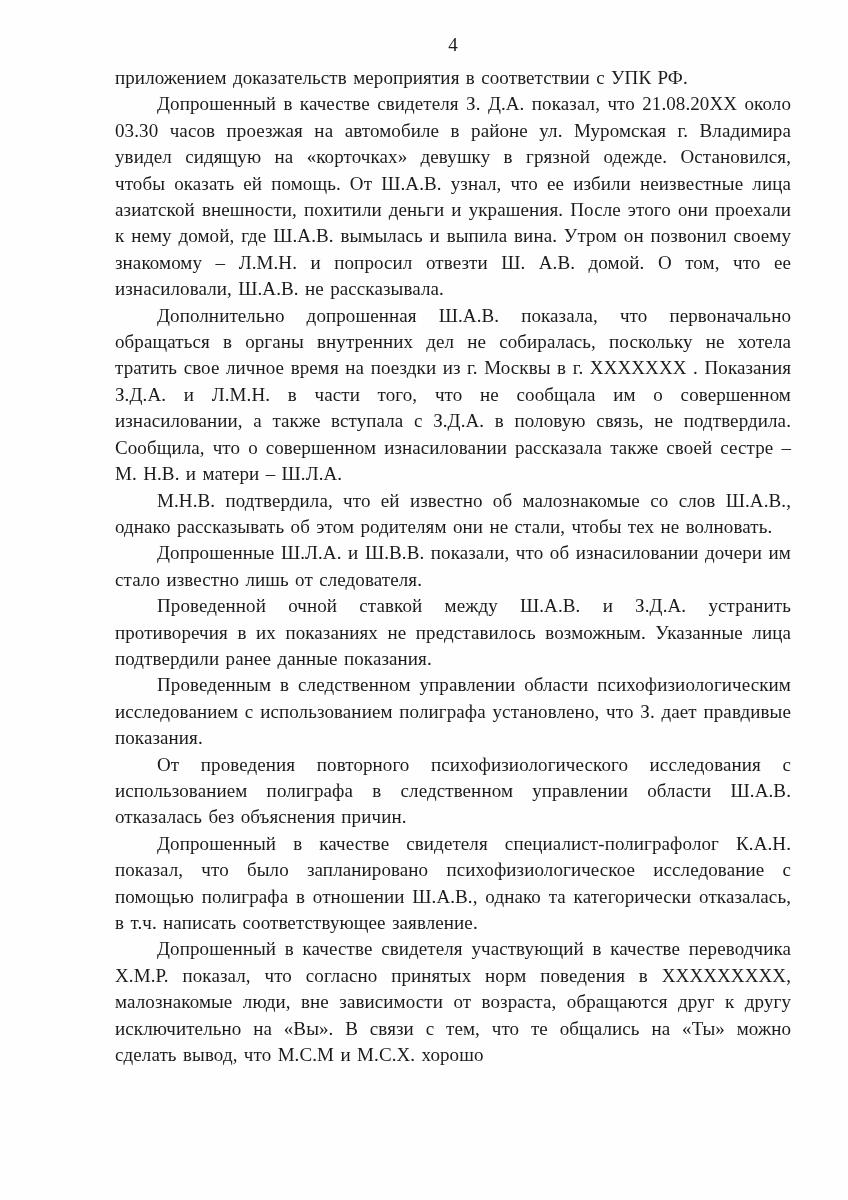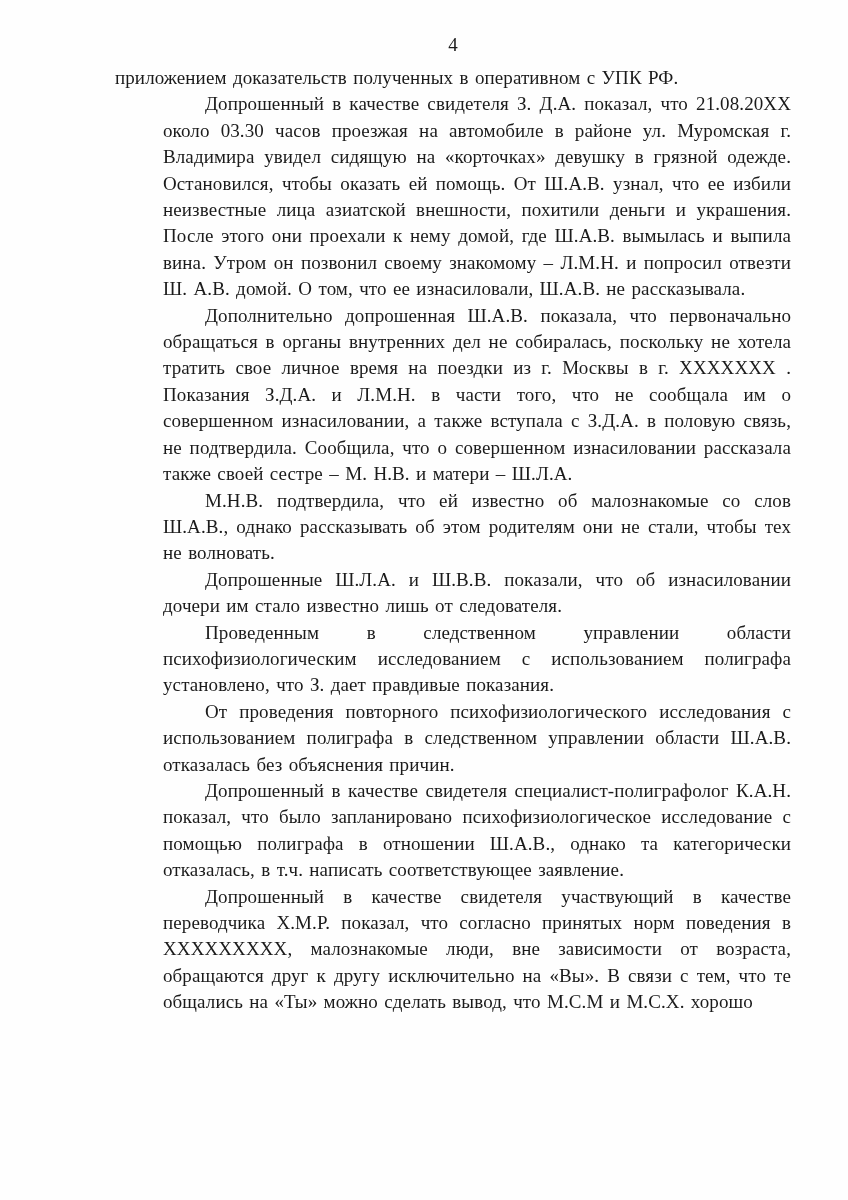--- a/index.html
+++ b/index.html
@@ -36,44 +36,44 @@
   .content p {
     margin: 0;
     font-size: 19px;
     line-height: 26.4px;
     text-align: justify;
     word-spacing: 1.5px;
     letter-spacing: 0.1px;
   }
   .content p.indent {
     text-indent: 42px;
-    margin-left: 48px;
   }
   .content p.flush {
     text-indent: 0;
   }
 </style>
 </head>
 <body>
 
 <div class="page">
   <div class="content">
     <div class="page-number">4</div>
 
-    <p class="flush">приложением доказательств полученных в оперативном с УПК РФ.</p>
+    <p class="flush">приложением доказательств мероприятия в соответствии с УПК РФ.</p>
 
     <p class="indent">Допрошенный в качестве свидетеля З. Д.А. показал, что 21.08.20XX около 03.30 часов проезжая на автомобиле в районе ул. Муромская г. Владимира увидел сидящую на «корточках» девушку в грязной одежде. Остановился, чтобы оказать ей помощь. От Ш.А.В. узнал, что ее избили неизвестные лица азиатской внешности, похитили деньги и украшения. После этого они проехали к нему домой, где Ш.А.В. вымылась и выпила вина. Утром он позвонил своему знакомому – Л.М.Н. и попросил отвезти Ш. А.В. домой. О том, что ее изнасиловали, Ш.А.В. не рассказывала.</p>
 
 
     <p class="indent">Дополнительно допрошенная Ш.А.В. показала, что первоначально обращаться в органы внутренних дел не собиралась, поскольку не хотела тратить свое личное время на поездки из г. Москвы в г. XXXXXXX . Показания З.Д.А. и Л.М.Н. в части того, что не сообщала им о совершенном изнасиловании, а также вступала с З.Д.А. в половую связь, не подтвердила. Сообщила, что о совершенном изнасиловании рассказала также своей сестре – М. Н.В. и матери – Ш.Л.А.</p>
 
     <p class="indent">М.Н.В. подтвердила, что ей известно об малознакомые со слов Ш.А.В., однако рассказывать об этом родителям они не стали, чтобы тех не волновать.</p>
 
     <p class="indent">Допрошенные Ш.Л.А. и Ш.В.В. показали, что об изнасиловании дочери им стало известно лишь от следователя.</p>
 
+    <p class="indent">Проведенной очной ставкой между Ш.А.В. и З.Д.А. устранить противоречия в их показаниях не представилось возможным. Указанные лица подтвердили ранее данные показания.</p>
 
     <p class="indent">Проведенным в следственном управлении области психофизиологическим исследованием с использованием полиграфа установлено, что З. дает правдивые показания.</p>
 
     <p class="indent">От проведения повторного психофизиологического исследования с использованием полиграфа в следственном управлении области Ш.А.В. отказалась без объяснения причин.</p>
 
     <p class="indent">Допрошенный в качестве свидетеля специалист-полиграфолог К.А.Н. показал, что было запланировано психофизиологическое исследование с помощью полиграфа в отношении Ш.А.В., однако та категорически отказалась, в т.ч. написать соответствующее заявление.</p>
 
 
 
     <p class="indent">Допрошенный в качестве свидетеля участвующий в качестве переводчика Х.М.Р. показал, что согласно принятых норм поведения в XXXXXXXXX, малознакомые люди, вне зависимости от возраста, обращаются друг к другу исключительно на «Вы». В связи с тем, что те общались на «Ты» можно сделать вывод, что М.С.М и М.С.Х. хорошо</p>

